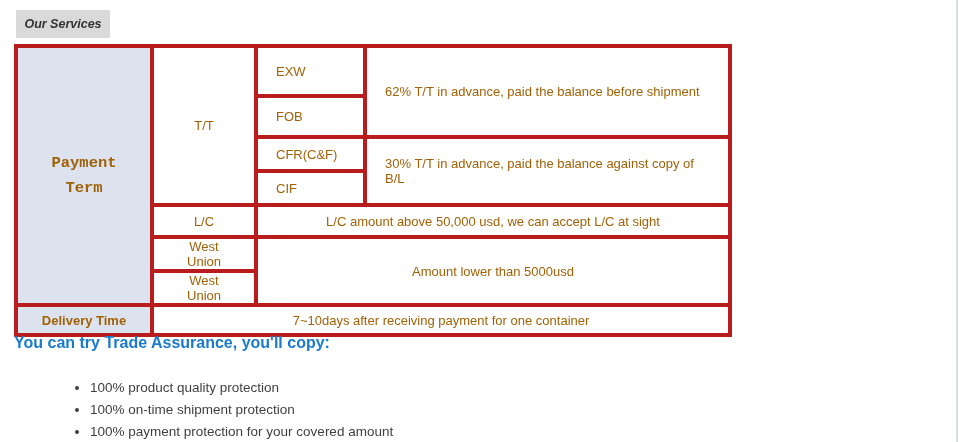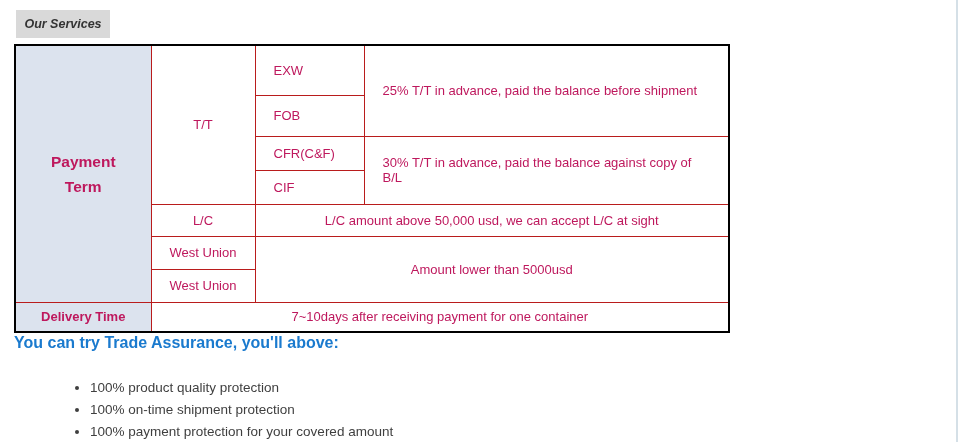--- a/index.html
+++ b/index.html
@@ -43,35 +43,36 @@
   }
   table.terms-table {
     position: absolute;
     left: 14px;
     top: 44px;
     border-collapse: collapse;
     table-layout: fixed;
     border: 2px solid #000000;
   }
   table.terms-table td {
-    border: 1px solid #b91c1c;
+    border: 4px solid #b91c1c;
     font-size: 13px;
-    color: #be185d;
+    color: #a16207;
     padding: 0 18px;
     overflow: hidden;
     vertical-align: middle;
   }
   td.blue-cell { background: #dce3ee; }
   td.center { text-align: center; }
   td.left-pad { padding-left: 13px; }
   td.pt-cell {
     vertical-align: top;
     text-align: center;
     padding-top: 58px;
     color: #000000;
+    font-family: Liberation Mono, monospace;
   }
   .pt-wrap {
     display: inline-block;
     width: 80px;
     font-weight: 700;
     font-size: 15.5px;
     line-height: 25px;
     text-align: center;
   }
   td.delivery-cell {
@@ -119,21 +120,21 @@
       <col style="width:109px">
       <col style="width:365px">
     </colgroup>
     <tbody>
       <tr style="height:50px">
         <td rowspan="7" class="blue-cell pt-cell">
           <span class="pt-wrap">Payment Term</span>
         </td>
         <td rowspan="4" class="center">T/T</td>
         <td class="left-pad">EXW</td>
-        <td rowspan="2" class="left-pad">25% T/T in advance, paid the balance before shipment</td>
+        <td rowspan="2" class="left-pad">62% T/T in advance, paid the balance before shipment</td>
       </tr>
       <tr style="height:41px">
         <td class="left-pad">FOB</td>
       </tr>
       <tr style="height:34px">
         <td class="left-pad">CFR(C&amp;F)</td>
         <td rowspan="2" class="left-pad">30% T/T in advance, paid the balance against copy of B/L</td>
       </tr>
       <tr style="height:34px">
         <td class="left-pad">CIF</td>
@@ -149,21 +150,21 @@
       <tr style="height:33px">
         <td class="center">West Union</td>
       </tr>
       <tr style="height:30px">
         <td class="blue-cell delivery-cell">Delivery Time</td>
         <td colspan="3" class="center">7~10days after receiving payment for one container</td>
       </tr>
     </tbody>
   </table>
 
-  <div class="ta-heading">You can try Trade Assurance, you'll above:</div>
+  <div class="ta-heading">You can try Trade Assurance, you'll copy:</div>
 
   <ul class="benefit-list">
     <li>100% product quality protection</li>
     <li>100% on-time shipment protection</li>
     <li>100% payment protection for your covered amount</li>
   </ul>
 
   <div class="right-edge-line"></div>
 </div>
 

